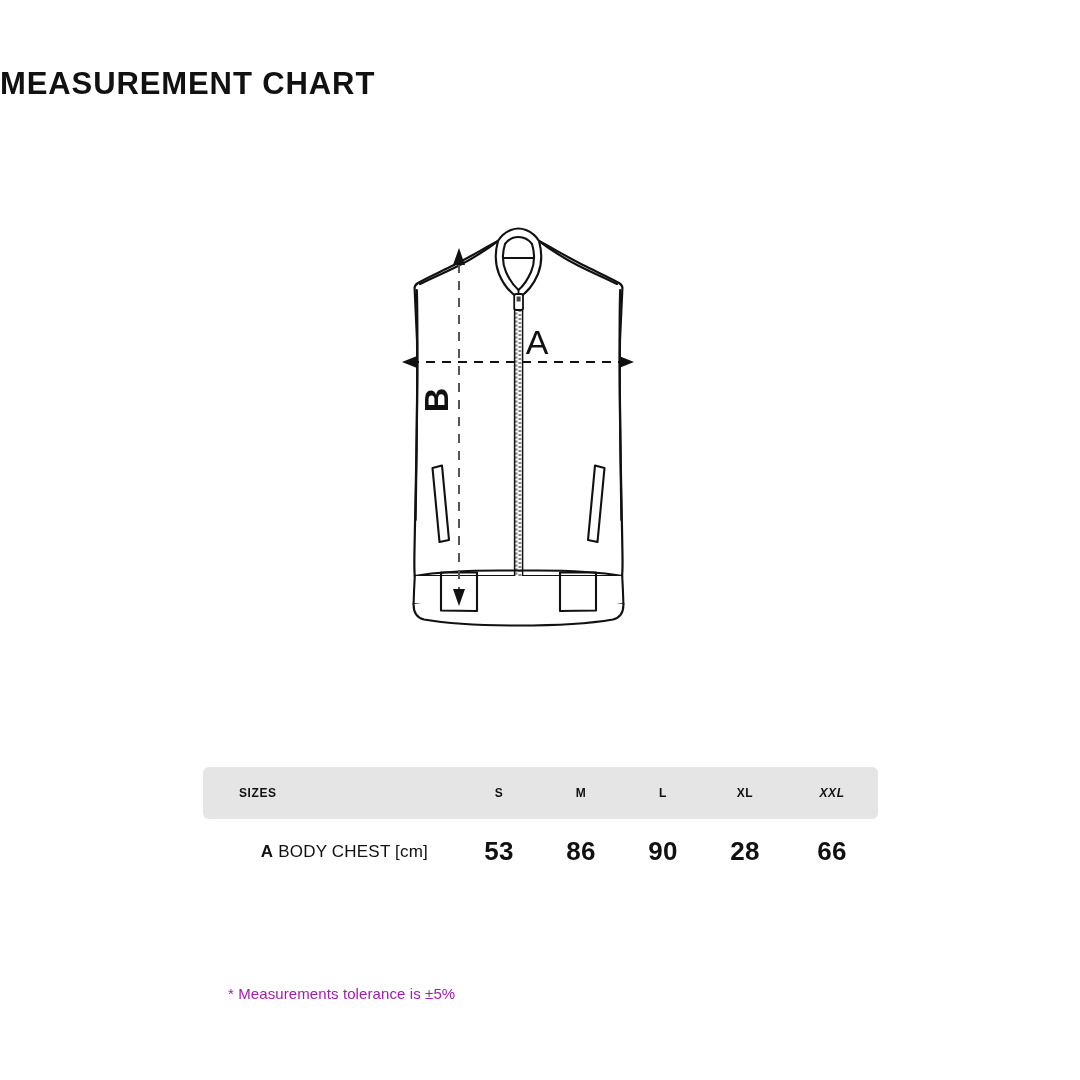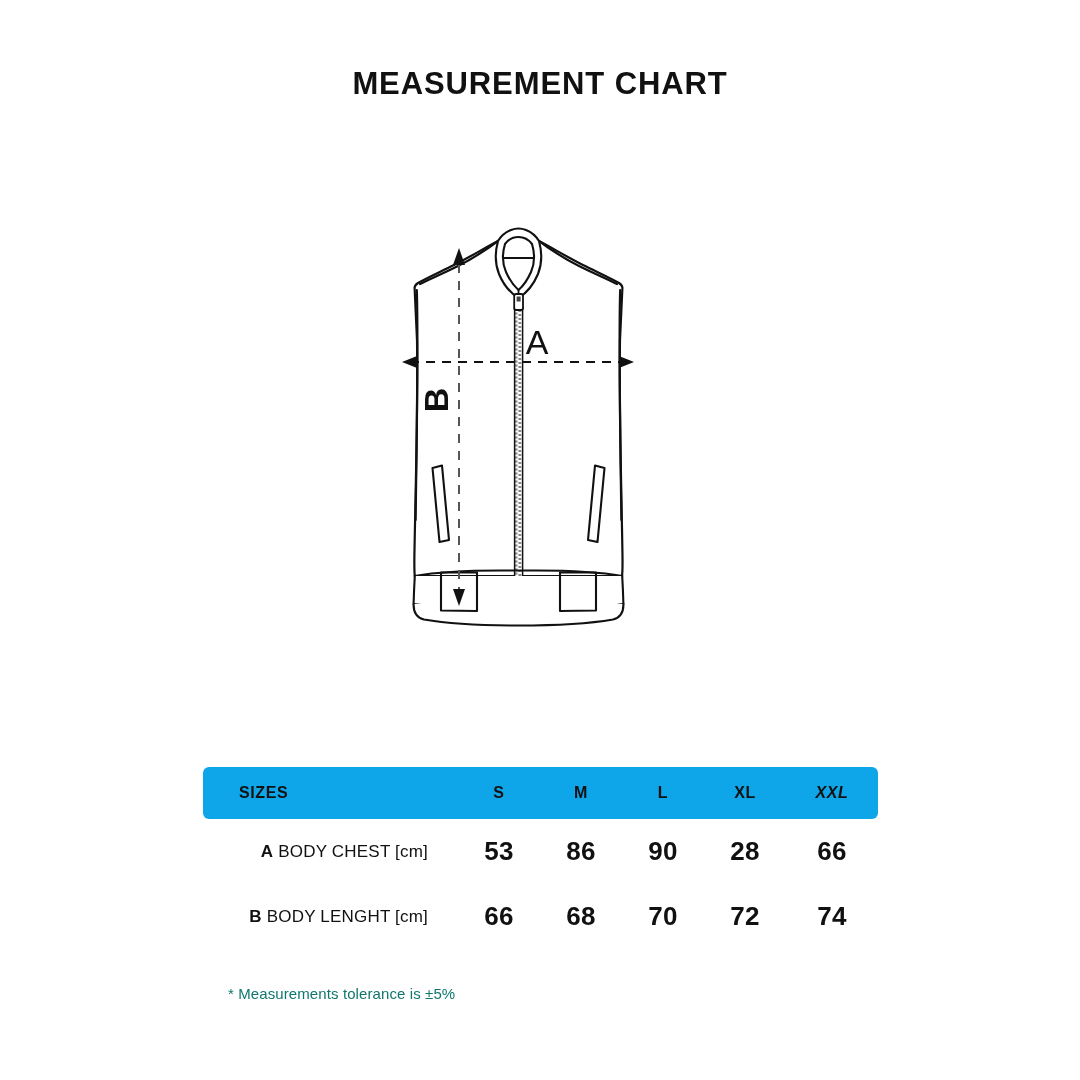--- a/index.html
+++ b/index.html
@@ -16,21 +16,20 @@
     position: relative;
     overflow: hidden;
   }
 
   
   .title {
     position: absolute;
     top: 66px;
     left: 0;
     width: 1080px;
-    text-align: center;
     font-size: 31px;
     font-weight: bold;
     letter-spacing: 0.9px;
     color: #111111;
   }
 
   
   .illustration {
     position: absolute;
     left: 370px;
@@ -52,22 +51,22 @@
     border-collapse: collapse;
     table-layout: fixed;
   }
   table.size-table th,
   table.size-table td {
     padding: 0;
     margin: 0;
   }
   .head-row { height: 52px; }
   .head-row th {
-    background: #0ea5e9;
-    font-size: 16px;
+    background: #e5e5e5;
+    font-size: 12px;
     font-weight: bold;
     letter-spacing: 0.6px;
     vertical-align: middle;
   }
   .head-row th.c-label {
     text-align: left;
     padding-left: 36px;
     border-radius: 6px 0 0 6px;
   }
   .head-row th.c-size { text-align: center; }
@@ -100,21 +99,21 @@
   col.col-xl { width: 82px; }
   col.col-xxl{ width: 92px; }
 
   
   .footnote {
     position: absolute;
     left: 228px;
     top: 985px;
     font-size: 15px;
     font-weight: normal;
-    color: #0f766e;
+    color: #a21caf;
     letter-spacing: 0.1px;
   }
 </style>
 </head>
 <body>
 
 <div class="title">MEASUREMENT CHART</div>
 
 <div class="illustration">
   <svg width="340" height="420" viewBox="0 0 340 420" xmlns="http://www.w3.org/2000/svg">
@@ -248,25 +247,17 @@
     </thead>
     <tbody>
       <tr class="data-row">
         <td class="c-label"><span class="code">A</span> <span>BODY CHEST [cm]</span></td>
         <td class="c-val">53</td>
         <td class="c-val">86</td>
         <td class="c-val">90</td>
         <td class="c-val">28</td>
         <td class="c-val">66</td>
       </tr>
-      <tr class="data-row">
-        <td class="c-label"><span class="code">B</span> <span>BODY LENGHT [cm]</span></td>
-        <td class="c-val">66</td>
-        <td class="c-val">68</td>
-        <td class="c-val">70</td>
-        <td class="c-val">72</td>
-        <td class="c-val">74</td>
-      </tr>
     </tbody>
   </table>
 </div>
 
 <div class="footnote">* Measurements tolerance is ±5%</div>
 
 </body></html>

